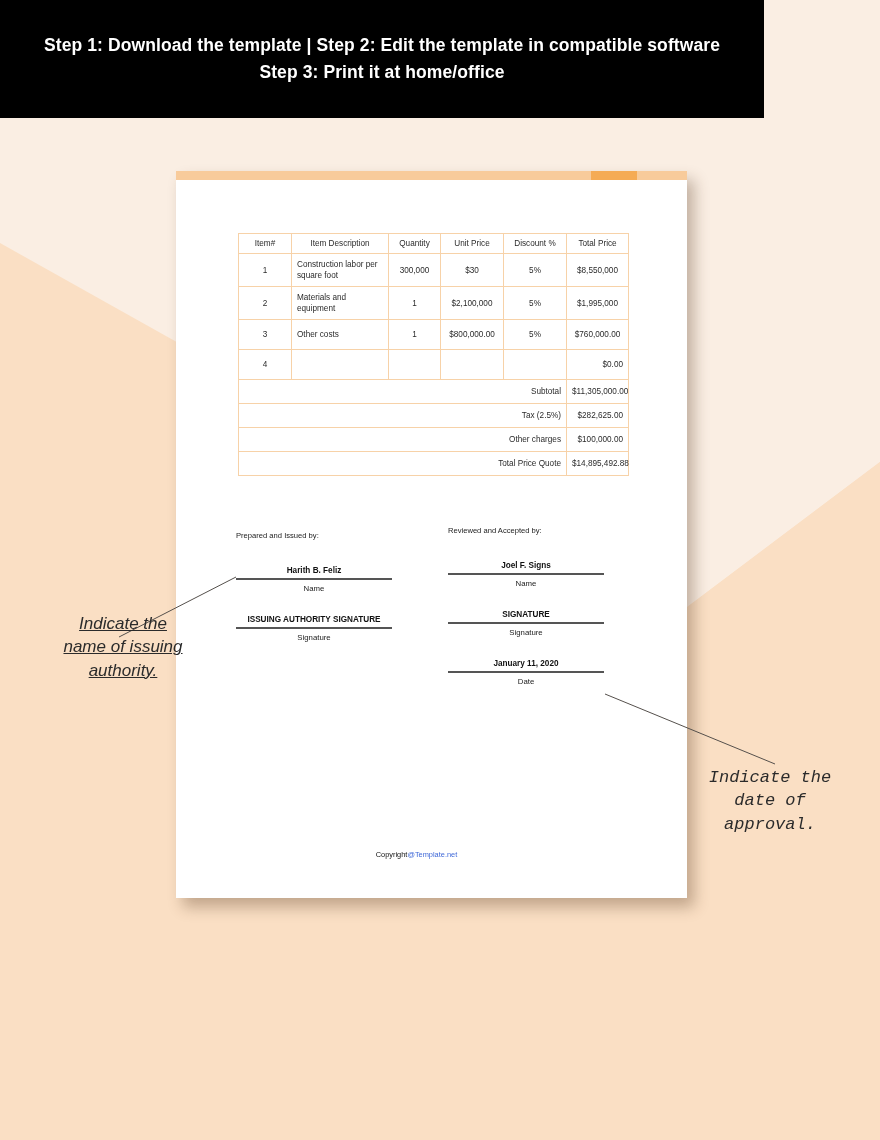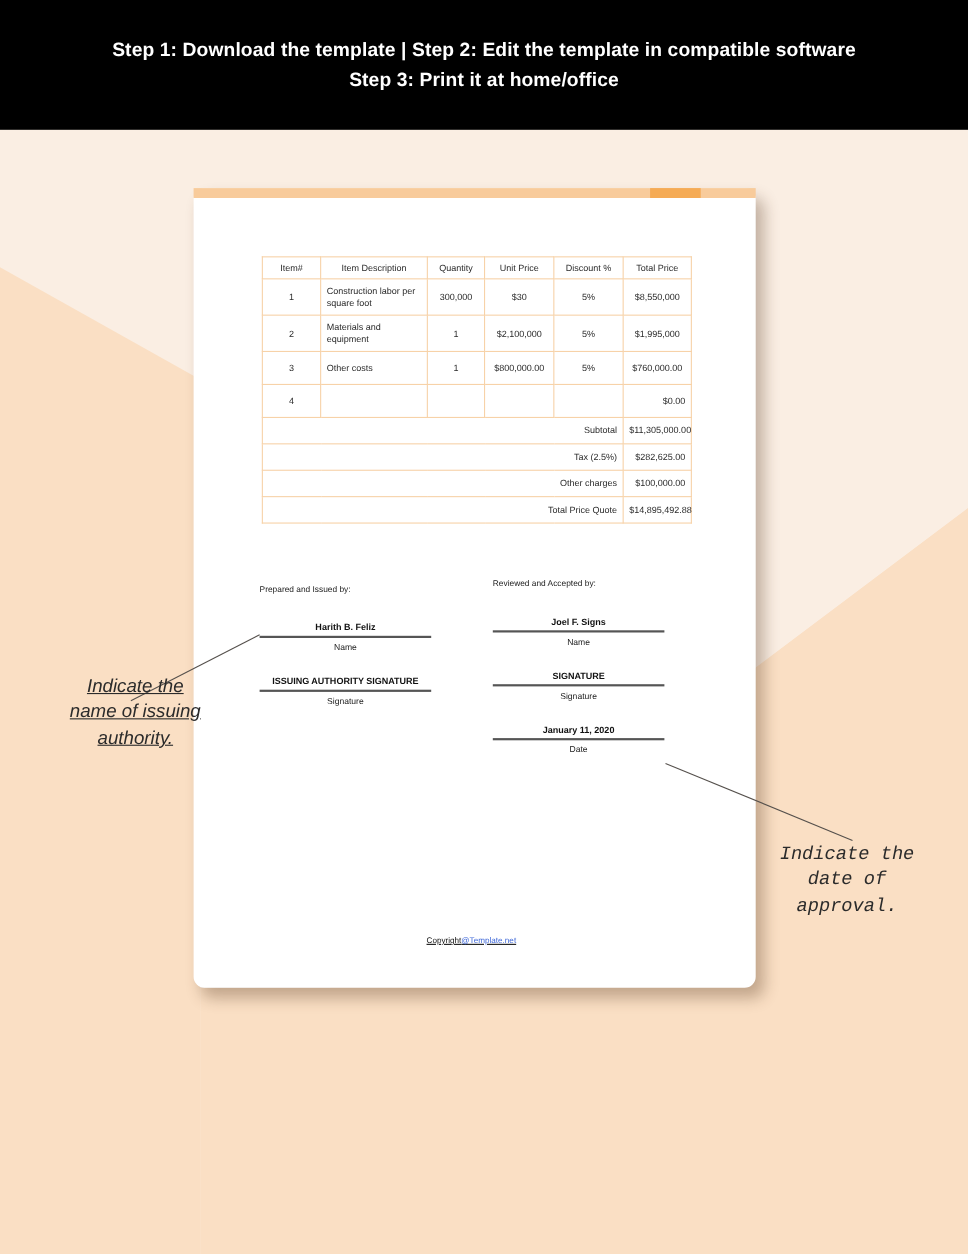--- a/index.html
+++ b/index.html
@@ -9,37 +9,36 @@
     background:#faeee3;
     position:relative;
     overflow:hidden;
   }
 
   
   #bg-layer { position:absolute; inset:0; z-index:0; }
 
   
   .banner {
-    position:absolute; left:0; top:0; width:880px; height:118px;
+    position:absolute; left:0; top:0; width:764px; height:118px;
     background:#000; z-index:3;
     display:flex; flex-direction:column;
     align-items:center; justify-content:center;
   }
   .banner-line {
     color:#fff; font-size:17.5px; font-weight:bold;
     letter-spacing:.1px; line-height:1.55; text-align:center;
   }
 
   
   .sheet {
     position:absolute; left:176px; top:171px;
     width:511px; height:727px;
     background:#fff; z-index:2;
     box-shadow:7px 9px 14px rgba(80,50,25,.33);
-    border-radius:10px;
   }
   .sheet-topbar {
     position:absolute; left:0; top:0; width:511px; height:9px;
     background:#f8cb9b;
   }
   .sheet-topbar .seg {
     position:absolute; top:0; left:415px; width:46px; height:9px;
     background:#f2a košice;
   }
   .sheet-topbar .seg { background:#f4a84f; opacity:.92; }
@@ -87,22 +86,22 @@
     text-align:center; padding-bottom:3px;
   }
   .sig-rule { height:2px; background:#555; width:100%; }
   .sig-caption {
     font-size:7.8px; color:#222; text-align:center; padding-top:4px;
   }
   .sig-gap { height:22px; }
 
   
   .copyright {
-    position:absolute; left:12px; top:679px; width:481px;
-    text-align:center; font-size:7.4px; color:#111;text-decoration:underline;
+    position:absolute; left:0; top:679px; width:481px;
+    text-align:center; font-size:7.4px; color:#111;
   }
   .copyright .tld { color:#3f68d8; }
 
   
   .callout {
     position:absolute; z-index:4;
     font-style:italic; font-weight:500;
     color:#2b2b2b; text-align:center;
     line-height:1.38; font-size:17px;
   }

